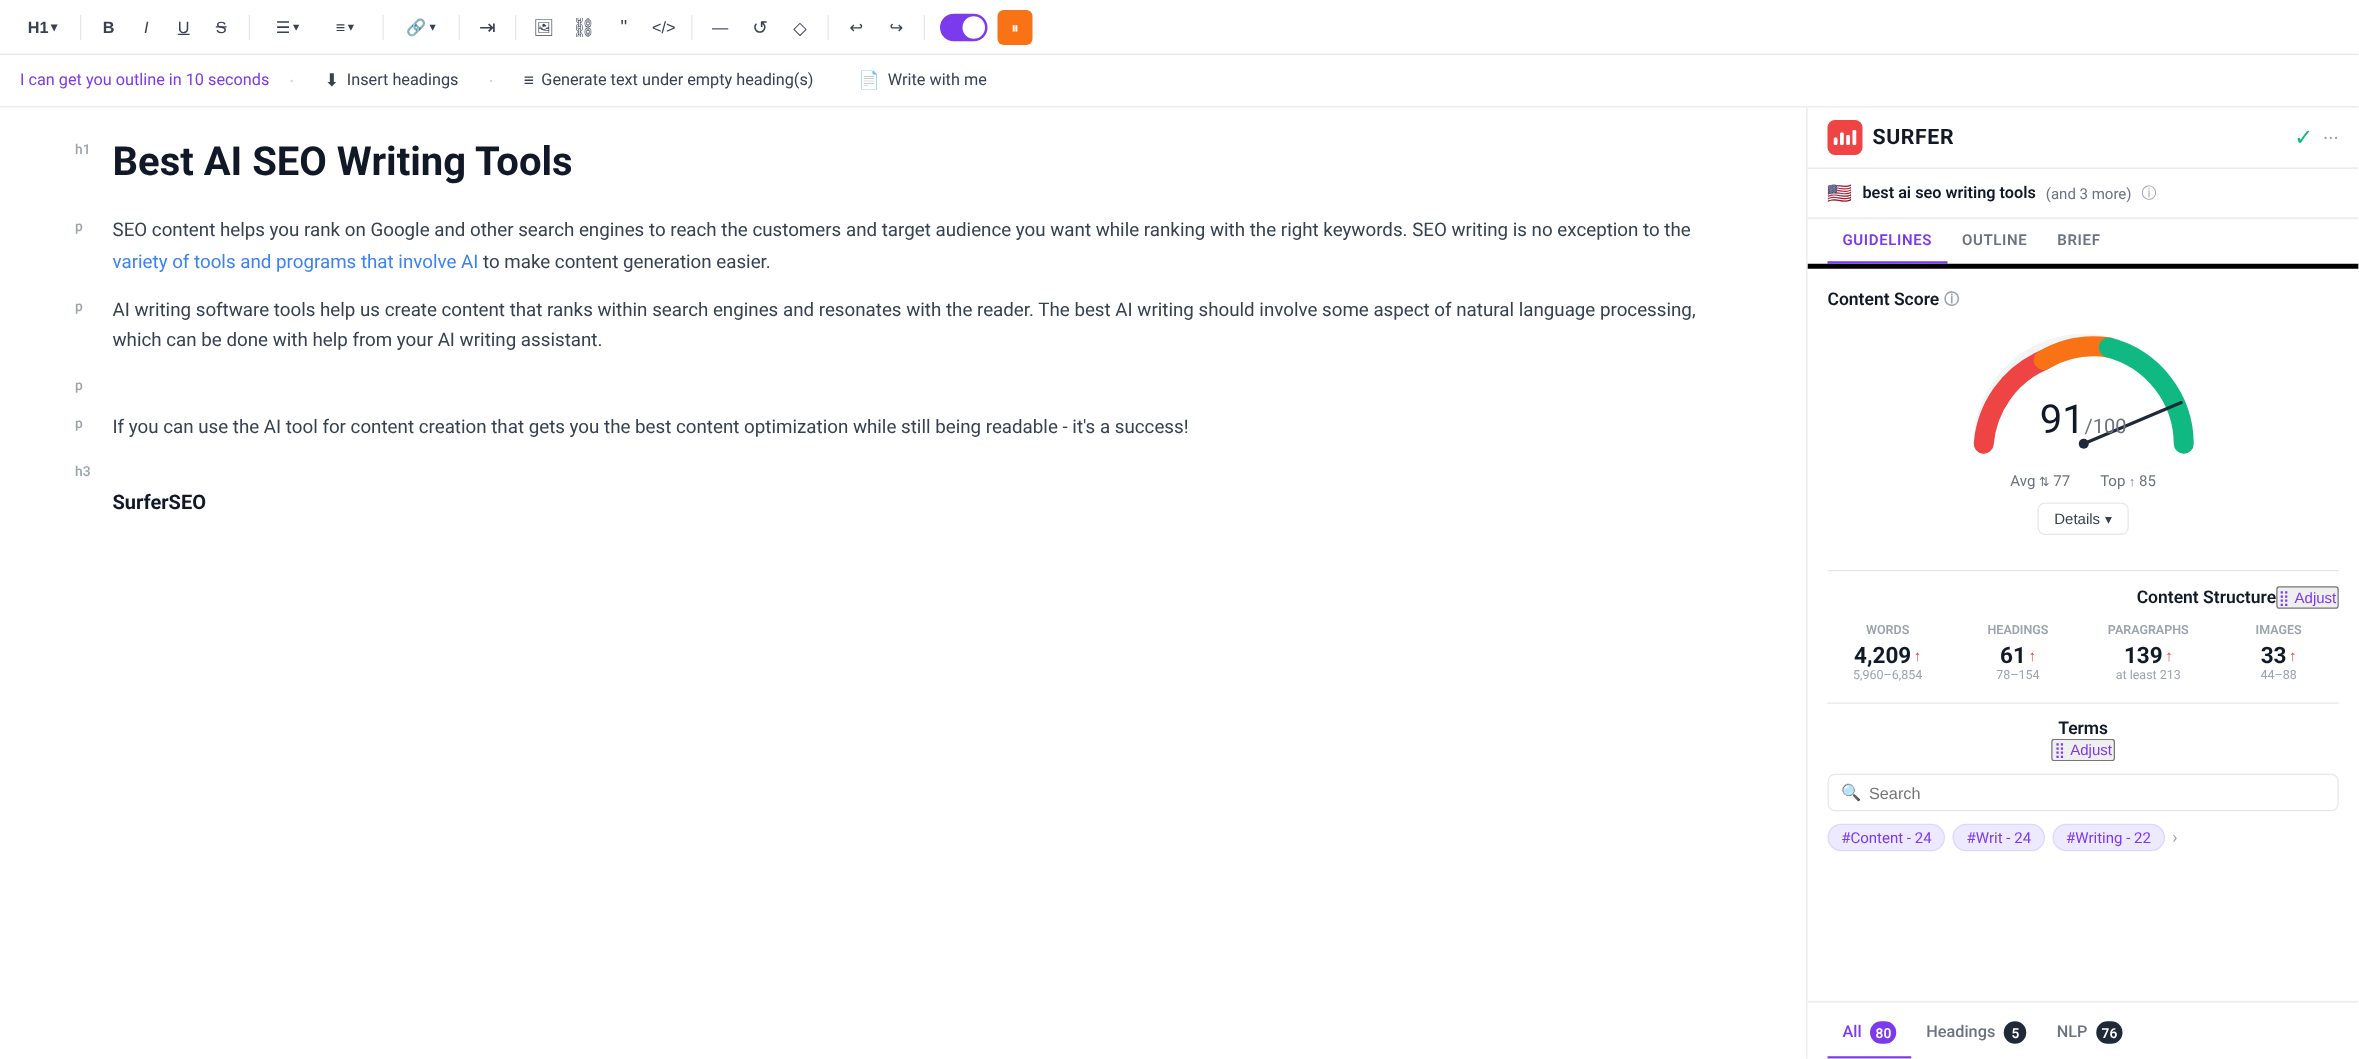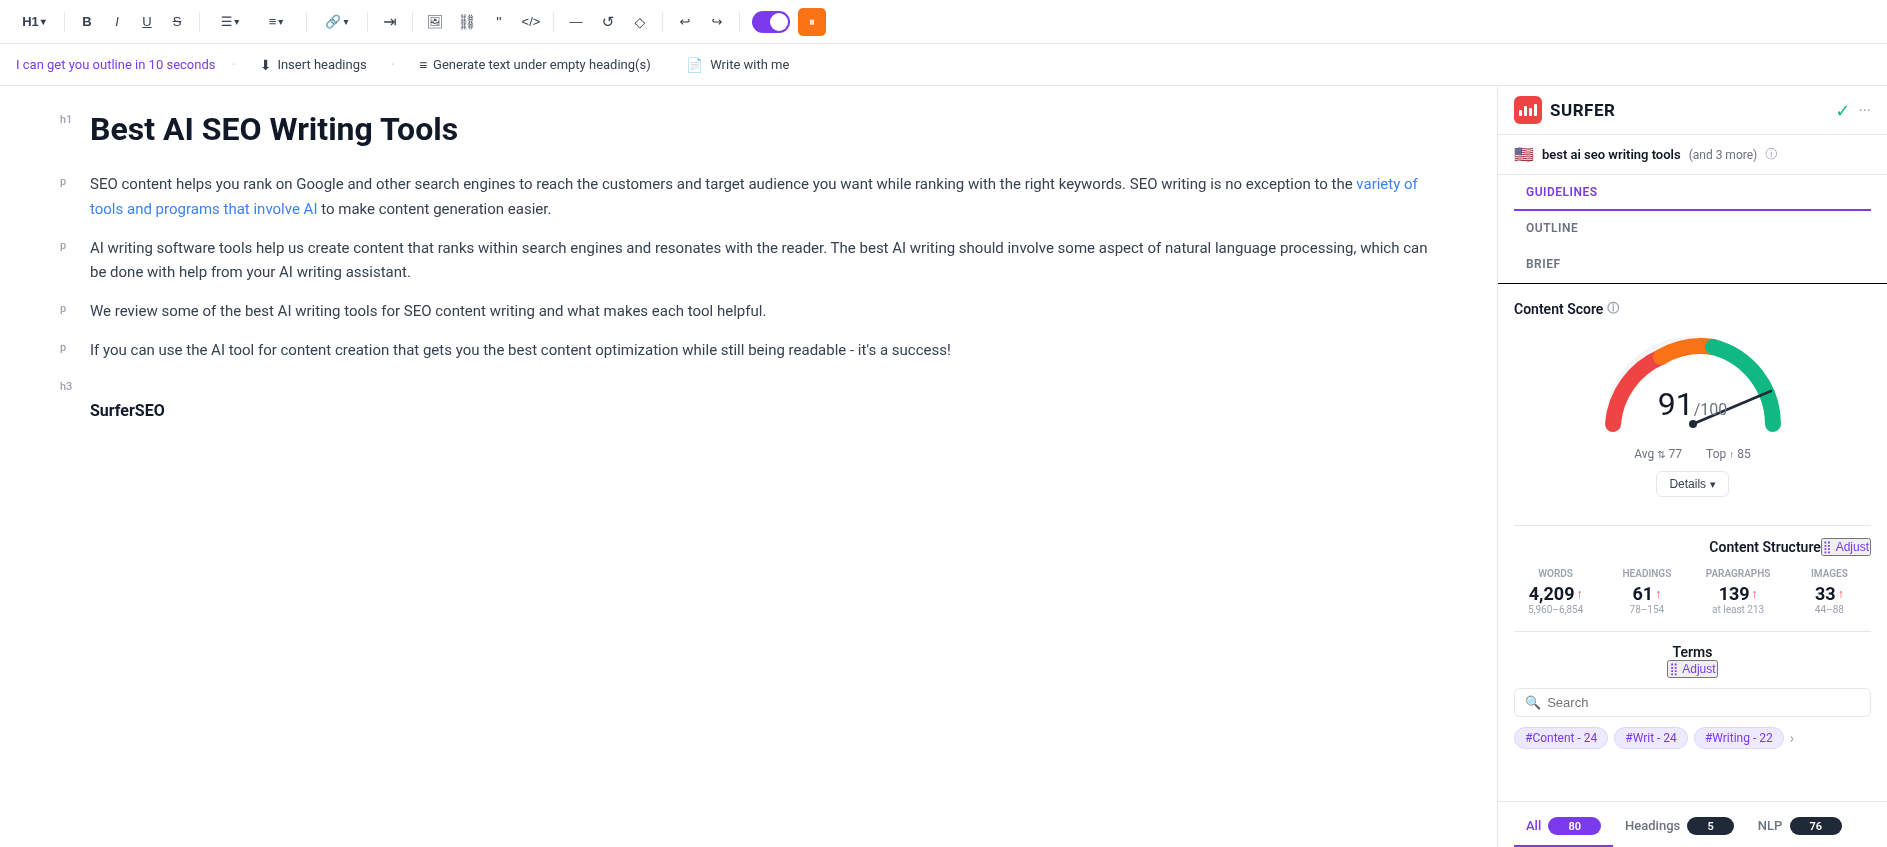--- a/index.html
+++ b/index.html
@@ -65,21 +65,21 @@
     .doc-h2 { font-size: 22px; font-weight: 700; color: #111827; margin: 24px 0 16px; }
     .doc-h3 { font-size: 16px; font-weight: 700; color: #111827; margin: 24px 0 16px; }
     .block-row { display: flex; align-items: flex-start; gap: 12px; margin-bottom: 14px; }
     .block-label { font-size: 11px; color: #9ca3af; font-weight: 500; min-width: 18px; padding-top: 3px; }
     .block-text { font-size: 15px; color: #374151; line-height: 1.65; }
     .block-text a { color: #3b82f6; text-decoration: none; }
     .h-block-row { display: flex; align-items: flex-start; gap: 12px; margin-bottom: 4px; }
 
     
     .right-panel {
-      width: 390px; border-left: 1px solid #e5e7eb; display: flex; flex-direction: column;
+      width: 442px; border-left: 1px solid #e5e7eb; display: flex; flex-direction: column;
       background: #fff; overflow: hidden;
     }
 
     
     .surfer-header {
       display: flex; align-items: center; justify-content: space-between;
       padding: 10px 16px; border-bottom: 1px solid #e5e7eb;
     }
     .surfer-brand { display: flex; align-items: center; gap: 8px; }
     .surfer-logo-box {
@@ -98,21 +98,21 @@
       display: flex; align-items: center; gap: 8px; padding: 10px 16px;
       border-bottom: 1px solid #e5e7eb;
     }
     .flag-icon { font-size: 16px; }
     .keyword-text { font-size: 13px; font-weight: 600; color: #111827; }
     .keyword-more { font-size: 12px; color: #6b7280; }
     .info-icon { font-size: 12px; color: #9ca3af; cursor: pointer; }
 
     
     .panel-tabs {
-      display: flex; border-bottom: 1px solid #000000; padding: 0 16px; flex-direction: column;
+      display: flex; border-bottom: 4px solid #000000; padding: 0 16px;
     }
     .panel-tab {
       padding: 10px 12px; font-size: 12px; font-weight: 600; color: #6b7280;
       cursor: pointer; border-bottom: 2px solid transparent; letter-spacing: 0.5px;
       text-transform: uppercase;
     }
     .panel-tab.active { color: #7c3aed; border-bottom-color: #7c3aed; }
 
     
     .panel-content { flex: 1; overflow-y: auto; padding: 16px; }
@@ -187,21 +187,21 @@
       background: #fff; min-height: 46px; align-items: flex-end;
     }
     .btm-tab {
       padding: 10px 12px; font-size: 13px; font-weight: 500; color: #6b7280;
       cursor: pointer; border-bottom: 2px solid transparent; position: relative;
     }
     .btm-tab.active { color: #7c3aed; border-bottom-color: #7c3aed; }
     .btm-badge {
       display: inline-flex; align-items: center; justify-content: center;
       min-width: 18px; height: 18px; border-radius: 9px; font-size: 11px;
-      font-weight: 600; padding: 0 20px; margin-left: 4px;
+      font-weight: 600; padding: 0 4px; margin-left: 4px;
     }
     .btm-badge.purple { background: #7c3aed; color: #fff; }
     .btm-badge.dark { background: #1f2937; color: #fff; }
 
     
     ::-webkit-scrollbar { width: 6px; }
     ::-webkit-scrollbar-track { background: transparent; }
     ::-webkit-scrollbar-thumb { background: #d1d5db; border-radius: 3px; }
 
     .divider-line { border: none; border-top: 1px solid #e5e7eb; margin: 12px 0; }
@@ -320,21 +320,20 @@
     </div>
 
 
     <div class="block-row">
       <span class="block-label">p</span>
       <p class="block-text">AI writing software tools help us create content that ranks within search engines and resonates with the reader. The best AI writing should involve some aspect of natural language processing, which can be done with help from your AI writing assistant.</p>
     </div>
 
     <div class="block-row">
       <span class="block-label">p</span>
-      <p class="block-text">We review some of the best AI writing tools for SEO content writing and what makes each tool helpful.</p>
     </div>
 
     <div class="block-row">
       <span class="block-label">p</span>
       <p class="block-text">If you can use the AI tool for content creation that gets you the best content optimization while still being readable - it's a success!</p>
     </div>
 
     <div class="h-block-row">
       <span class="block-label">h3</span>
       <h3 class="doc-h3">SurferSEO</h3>

